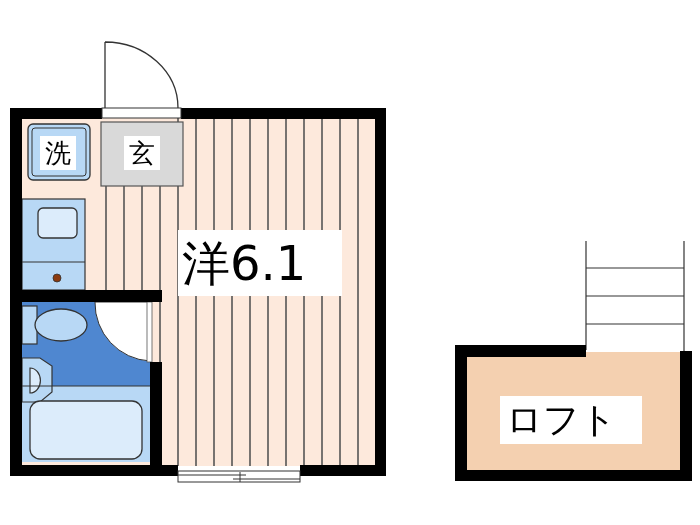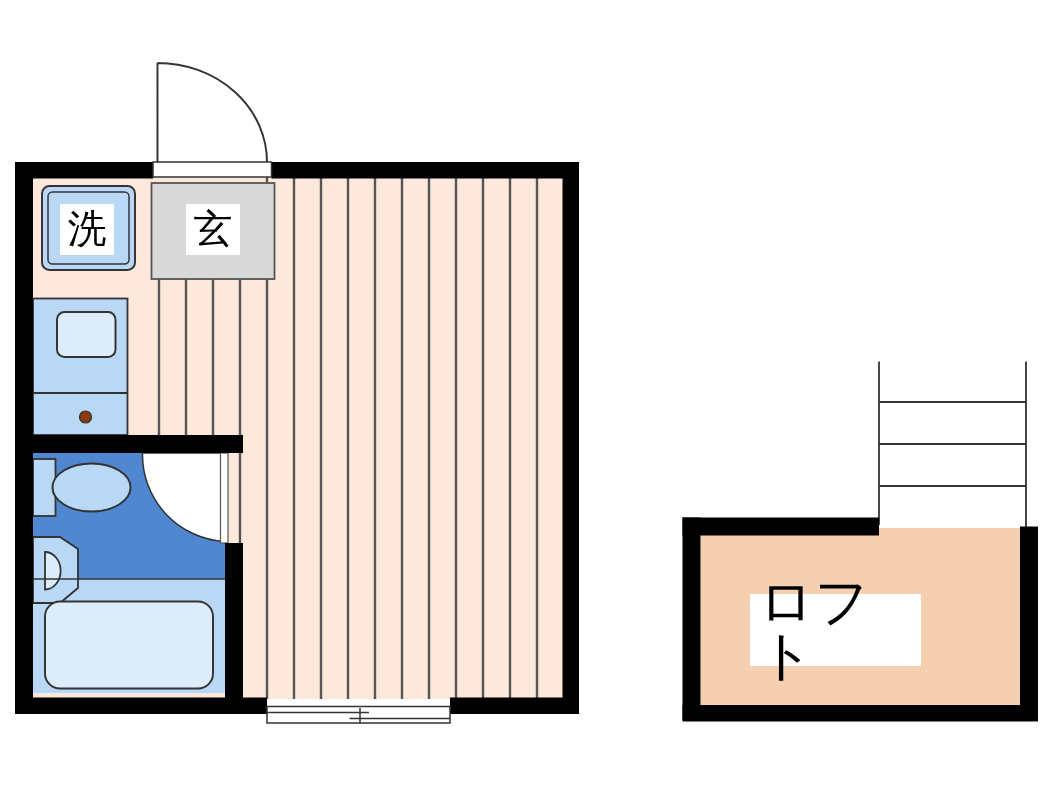--- a/index.html
+++ b/index.html
@@ -93,14 +93,15 @@
   <g fill="#000">
     <rect x="455" y="345" width="131" height="12"></rect>
     <rect x="455" y="345" width="12" height="135"></rect>
     <rect x="455" y="470" width="237" height="11"></rect>
     <rect x="680" y="351" width="12" height="129"></rect>
   </g>
 </svg>
 
 <div class="label" style="left:40px;top:136px;width:36px;height:34px;font-size:26px;">洗</div>
 <div class="label" style="left:124px;top:136px;width:36px;height:34px;font-size:26px;">玄</div>
-<div class="label" style="left:500px;top:396px;width:114px;height:48px;font-size:36px;justify-content:flex-start;padding-left:6px;box-sizing:border-box;">ロフト</div>
+<div class="label" style="left:178px;top:230px;width:164px;height:66px;font-size:48px;justify-content:flex-start;padding-left:4px;box-sizing:border-box;">洋6.1</div>
+<div class="label" style="left:500px;top:396px;width:142px;height:48px;font-size:36px;justify-content:flex-start;padding-left:6px;box-sizing:border-box;">ロフト</div>
 </div>
 
 </body></html>

